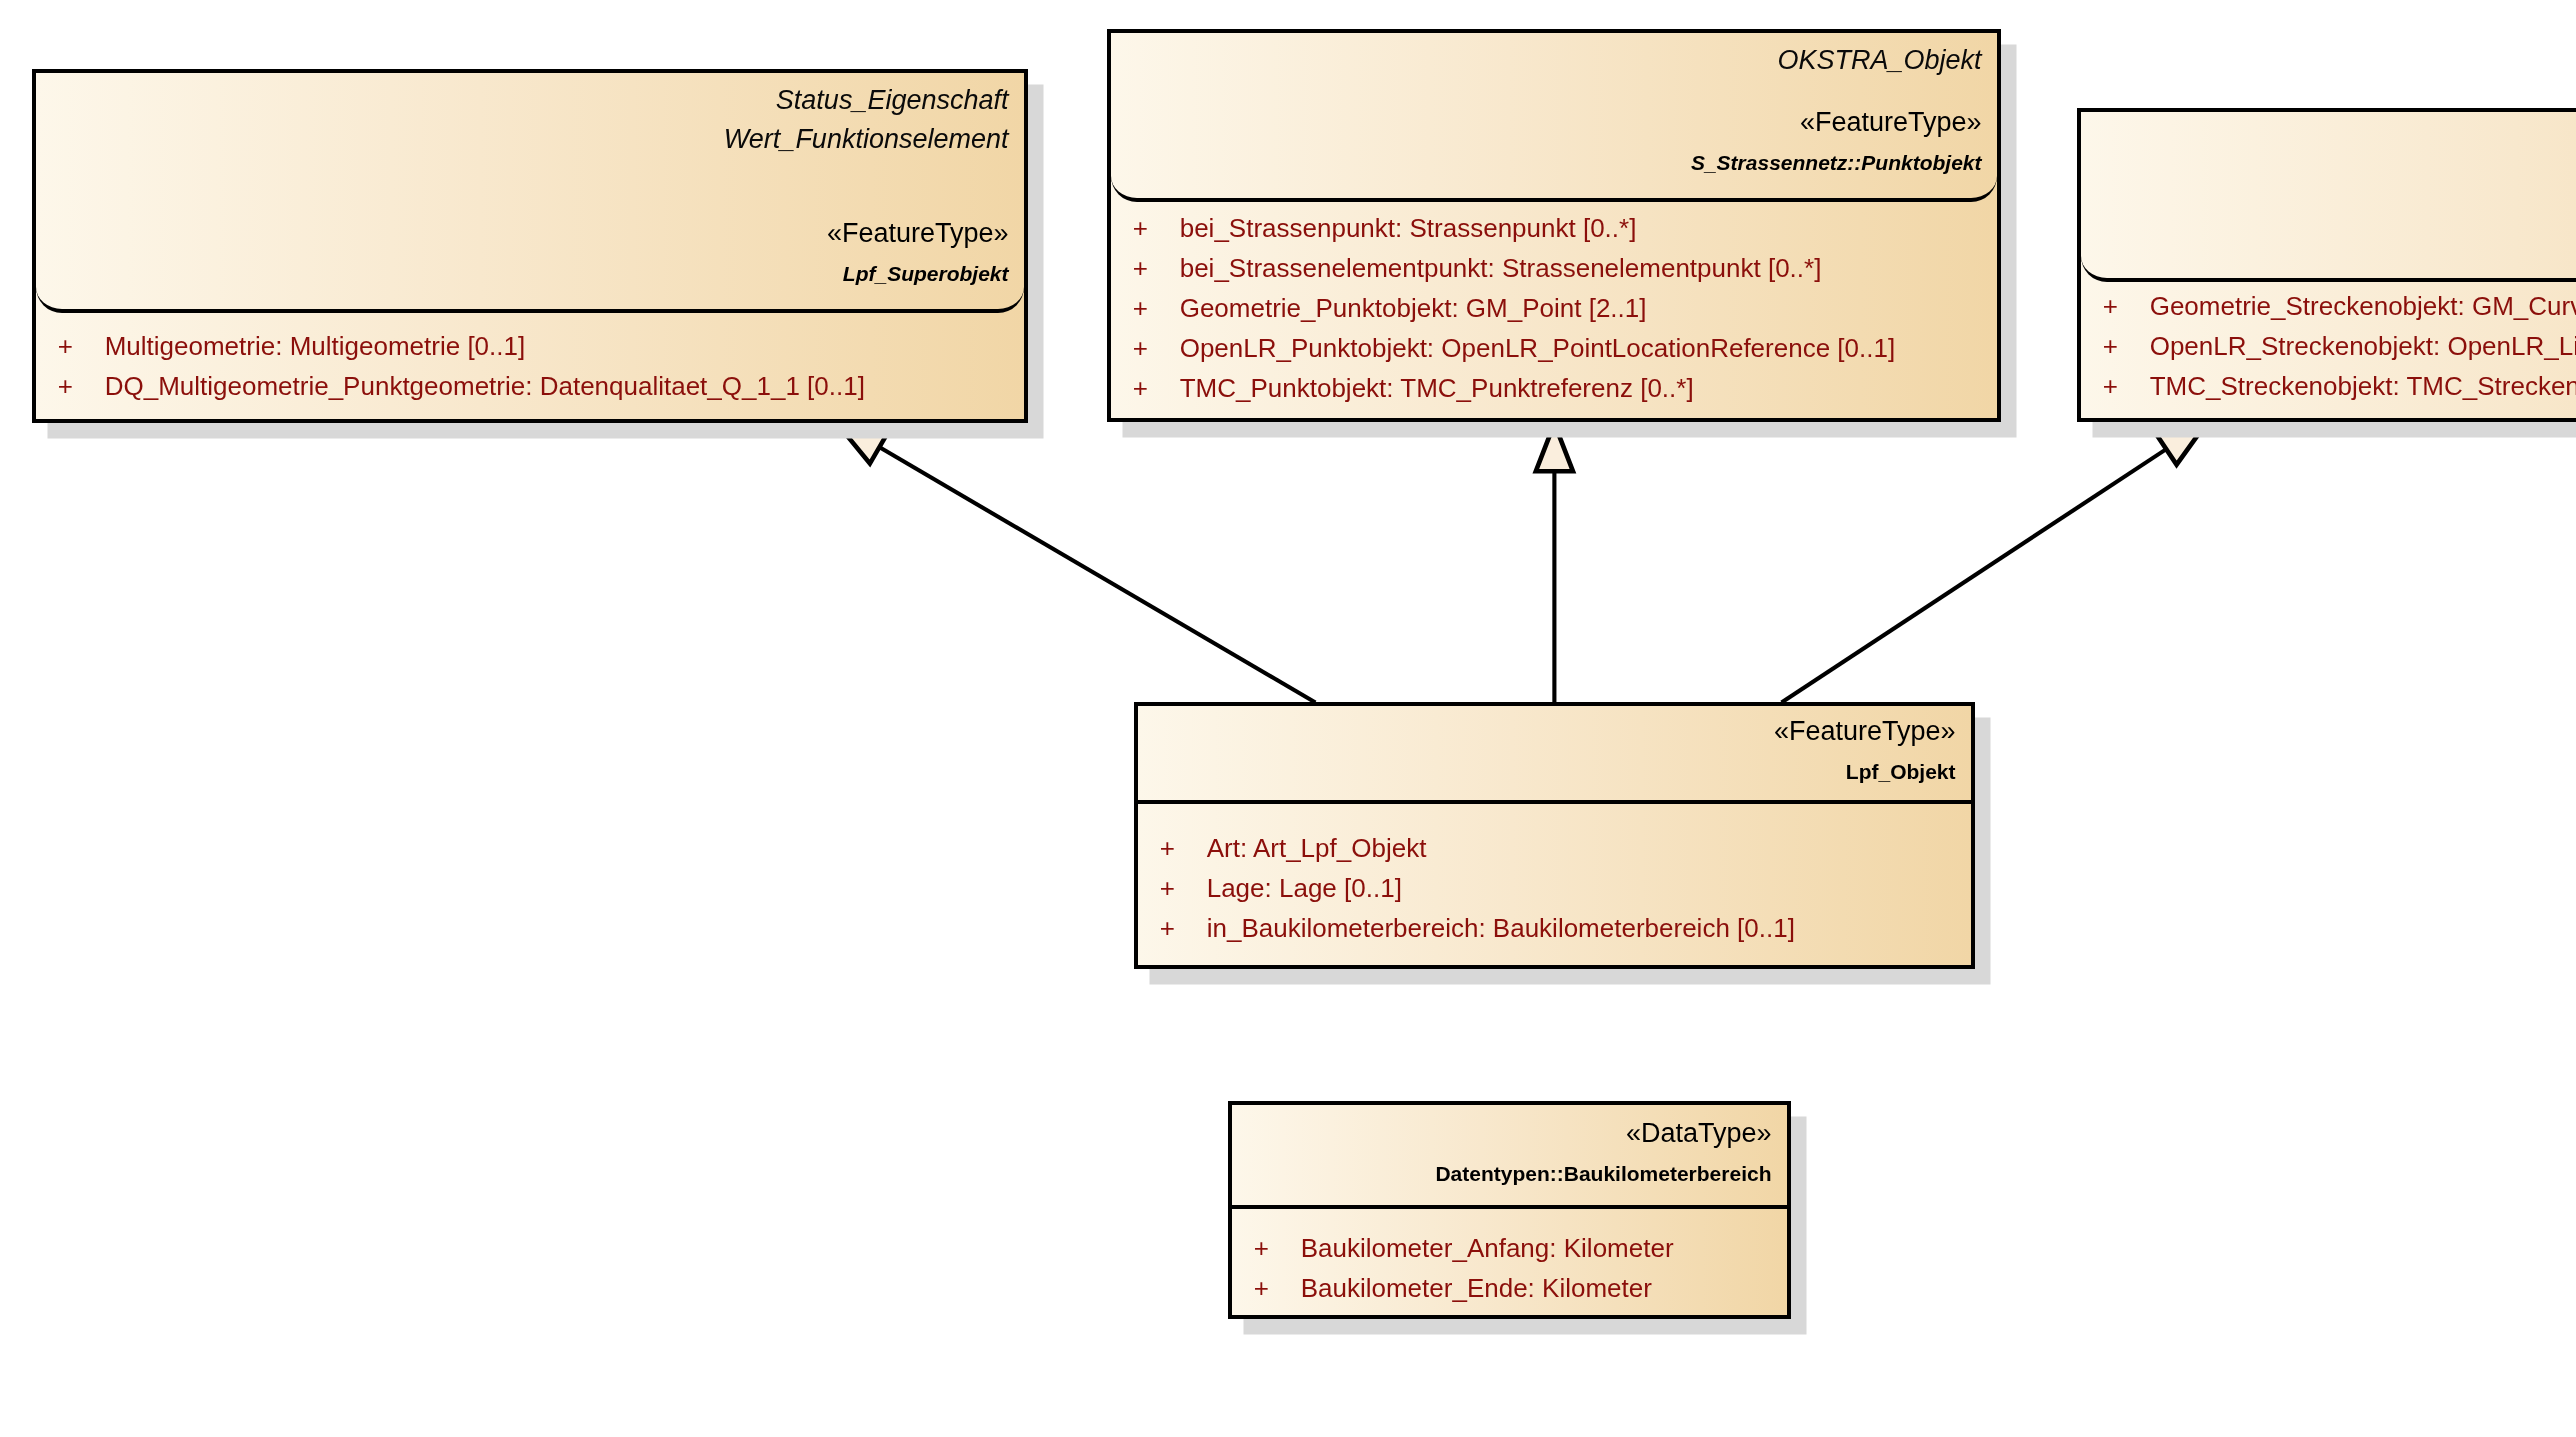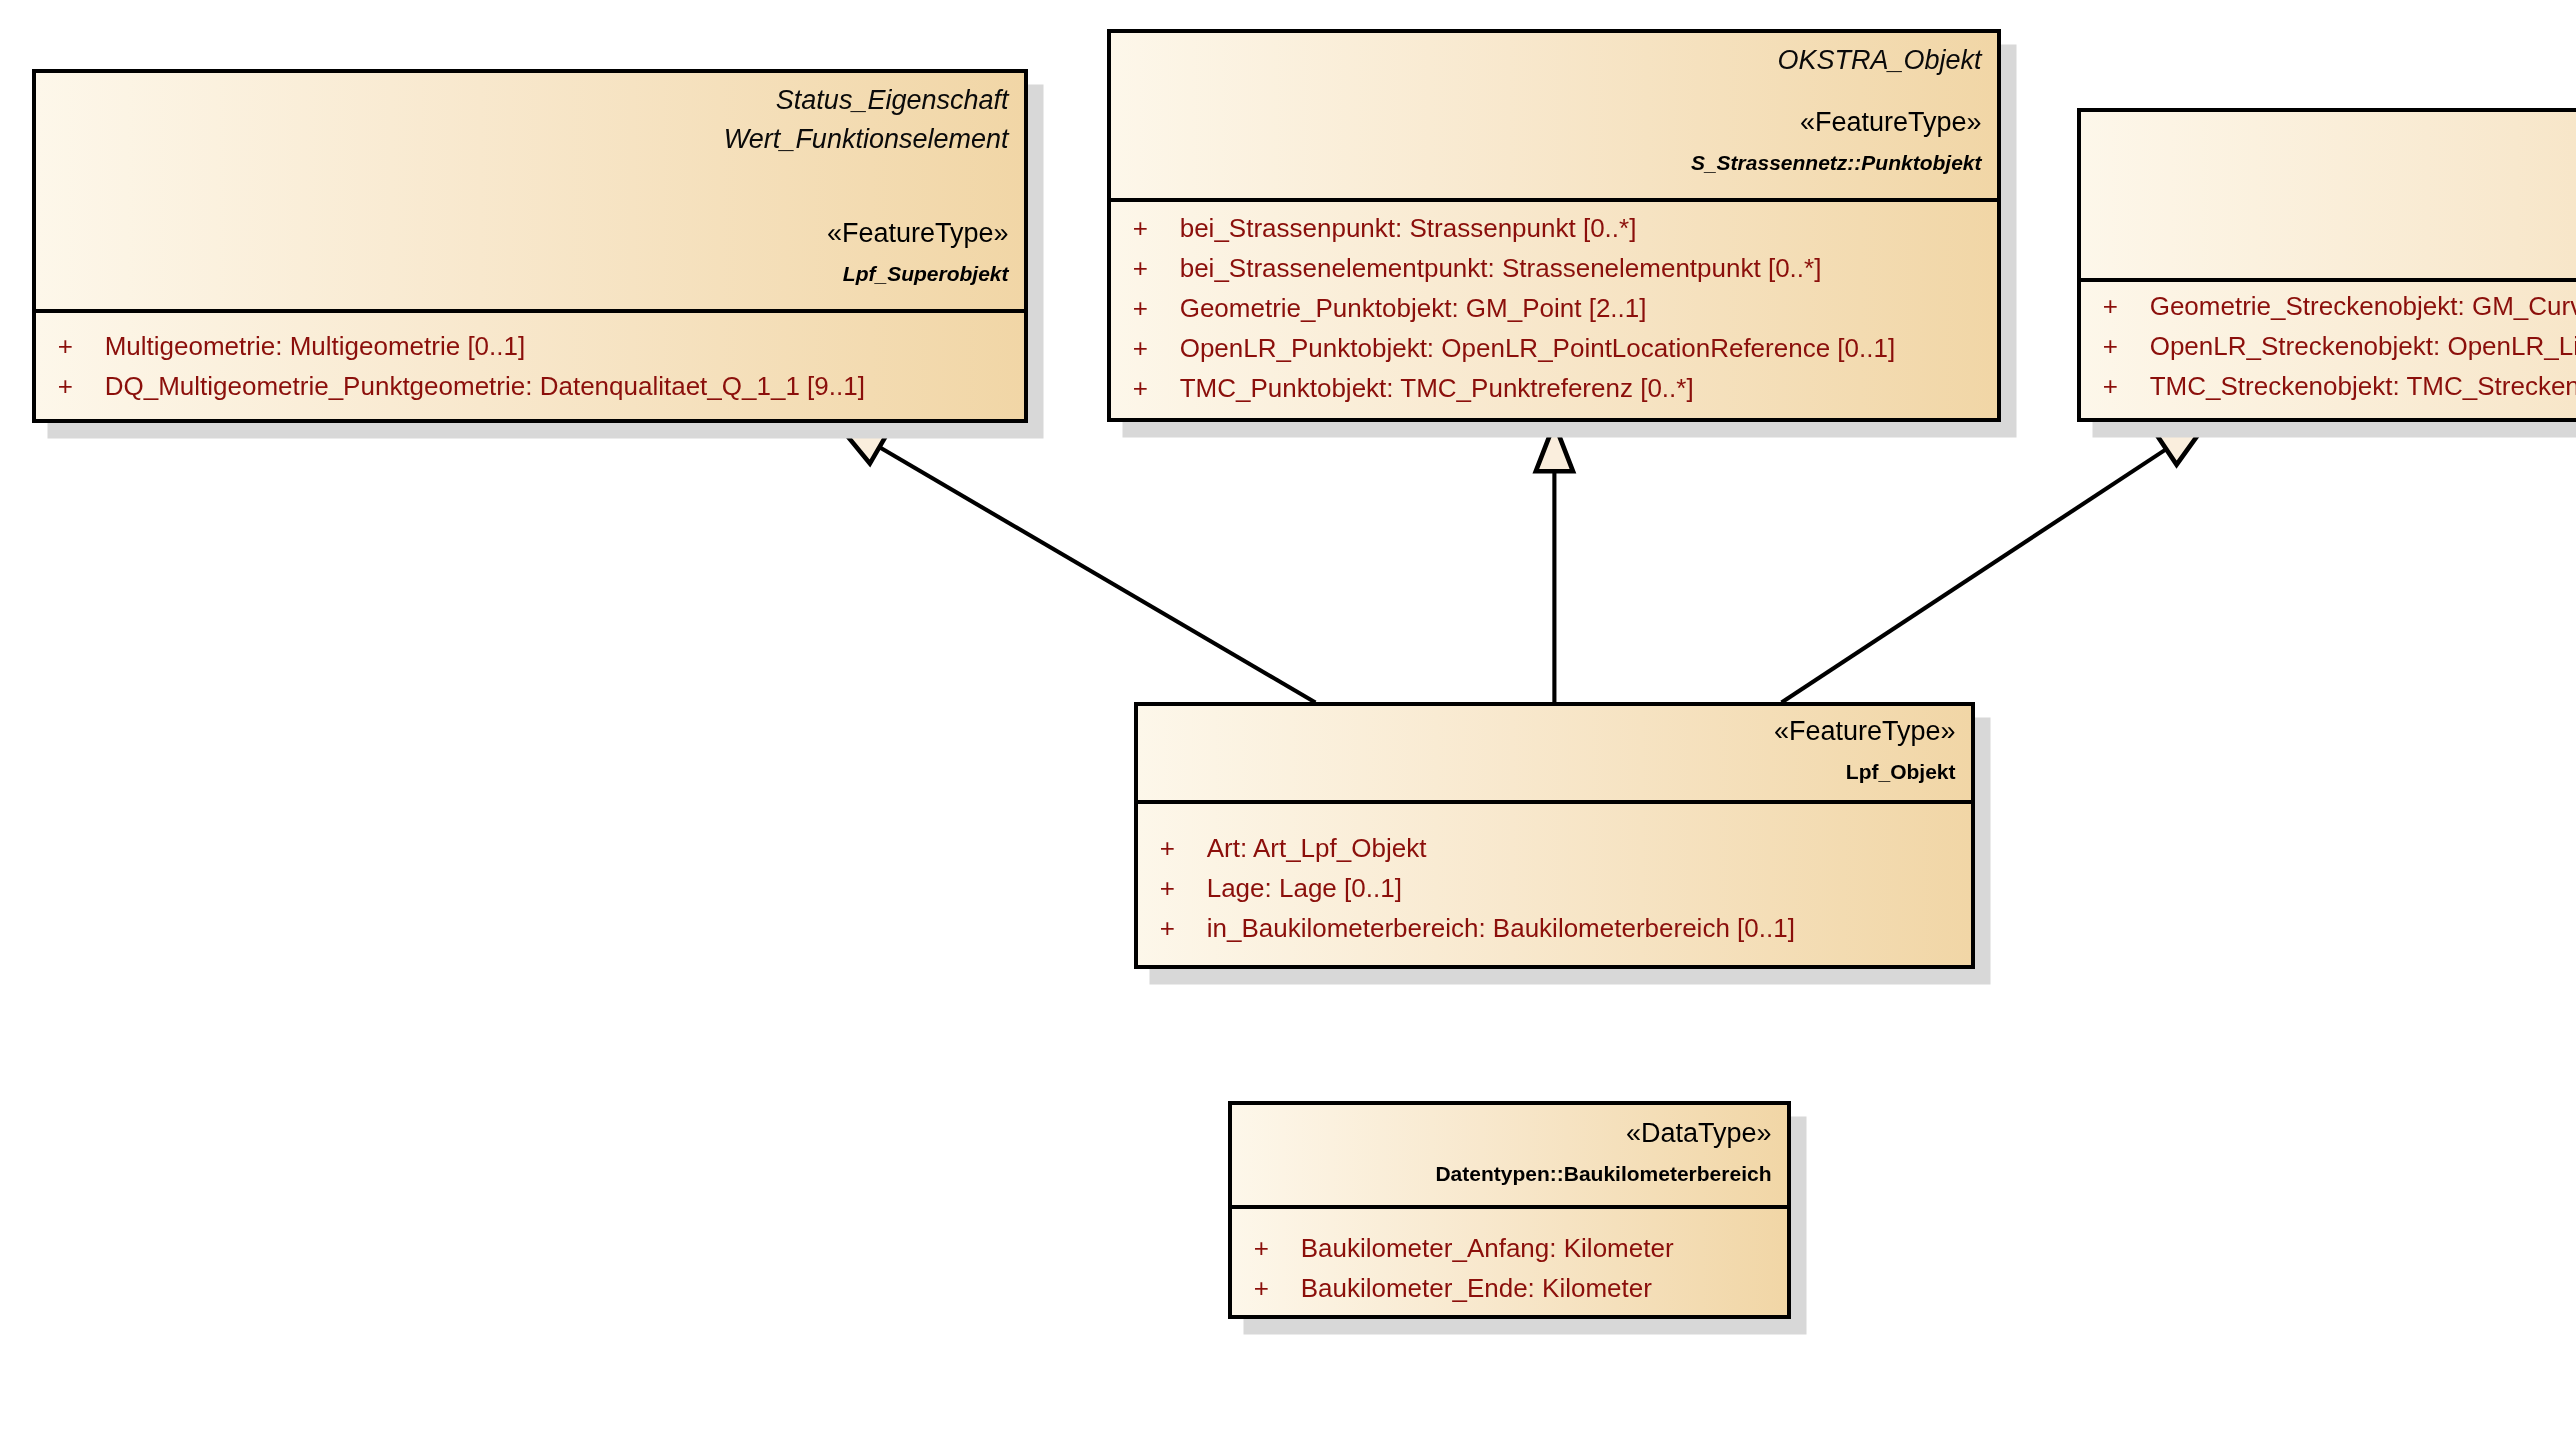--- a/index.html
+++ b/index.html
@@ -32,21 +32,21 @@
     display: flex;
     flex-direction: column;
   }
   .class-header {
     box-sizing: border-box;
     border-bottom: 4.1px solid #000000;
     display: flex;
     flex-direction: column;
     padding: 8.2px 15.5px 13.4px 15.5px;
   }
-  .class-header.mode-space { justify-content: space-between; }
+  .class-header.mode-space { justify-content: space-between; border-radius: 26px; }
   .class-header.mode-center { justify-content: center; padding: 6.2px 15.5px; }
   .corner-labels {
     text-align: right;
     font-style: italic;
     font-size: 27px;
     line-height: 39px;
     color: #0a0a0a;
   }
   .title-block { text-align: right; }
   .stereotype {
@@ -110,21 +110,21 @@
         <div class="class-name abstract">Lpf_Superobjekt</div>
       </div>
     </div>
     <div class="class-attrs" style="padding-top:13px;">
       <div class="attr-row">
         <span class="attr-vis">+</span>
         <span class="attr-text">Multigeometrie: Multigeometrie [0..1]</span>
       </div>
       <div class="attr-row">
         <span class="attr-vis">+</span>
-        <span class="attr-text">DQ_Multigeometrie_Punktgeometrie: Datenqualitaet_Q_1_1 [9..1]</span>
+        <span class="attr-text">DQ_Multigeometrie_Punktgeometrie: Datenqualitaet_Q_1_1 [0..1]</span>
       </div>
     </div>
   </div>
 
   <div class="uml-class" style="left:1107px; top:29px; width:894px; height:393px;">
     <div class="class-header mode-space" style="height:169px;">
       <div class="corner-labels">
         <div>OKSTRA_Objekt</div>
       </div>
       <div class="title-block">

